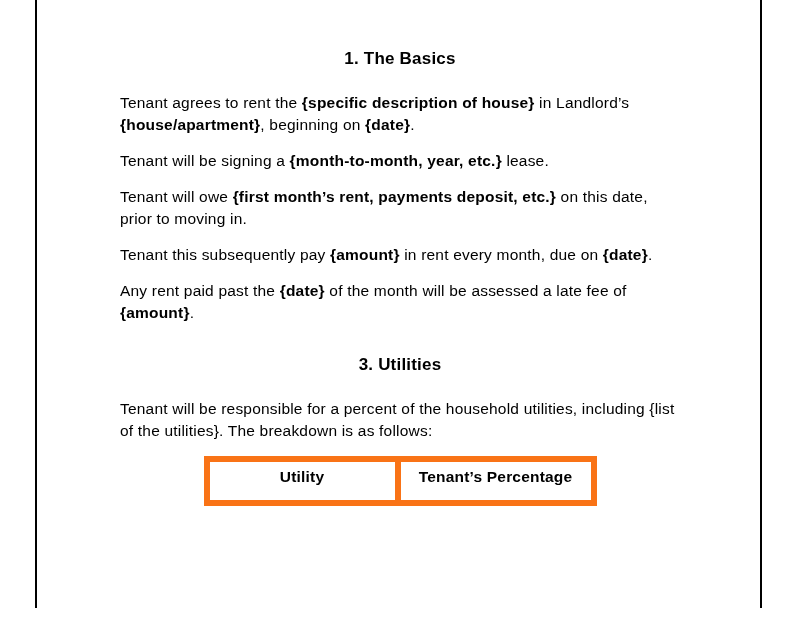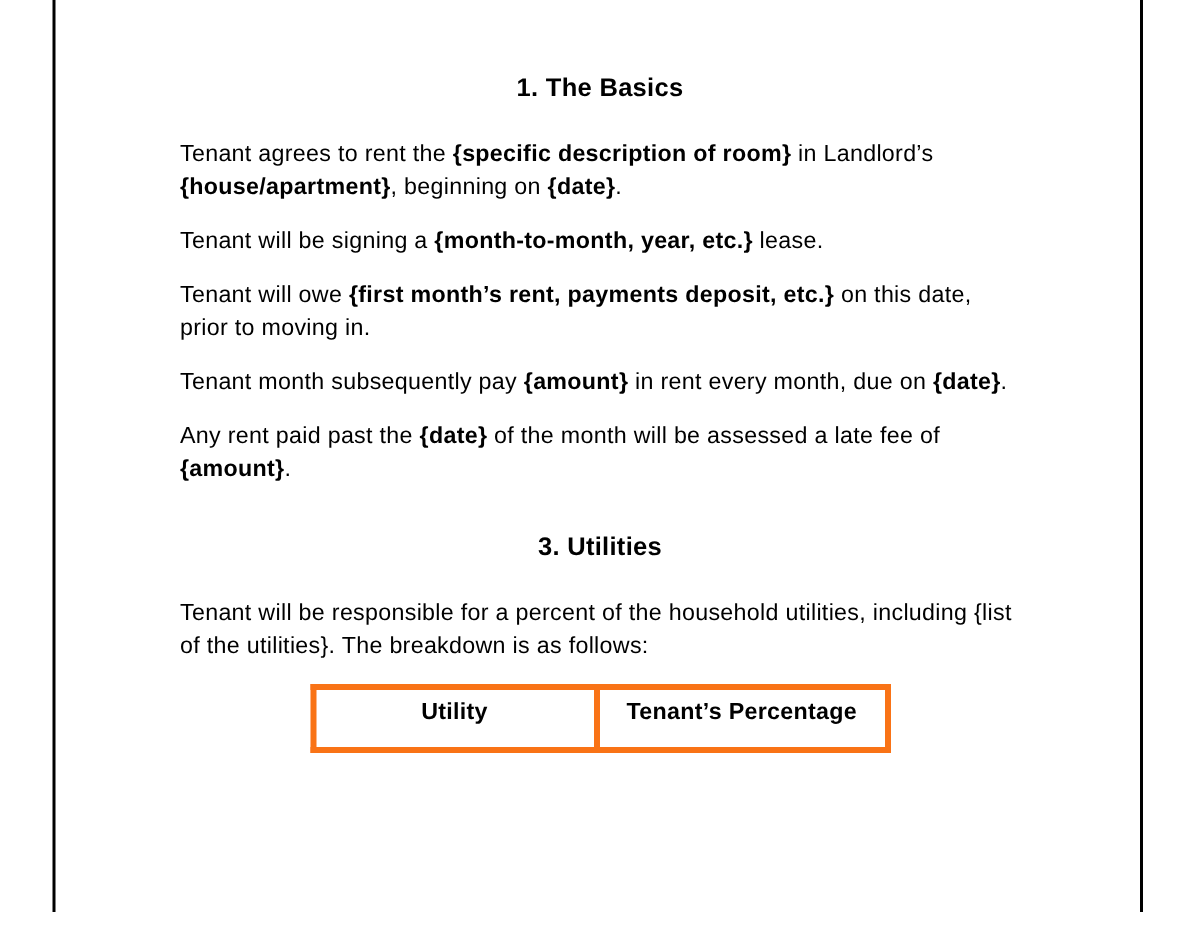--- a/index.html
+++ b/index.html
@@ -44,46 +44,46 @@
   }
   .b {
     font-weight: bold;
   }
   table.util-table {
     border-collapse: collapse;
     margin: 14px auto 0 auto;
     table-layout: fixed;
   }
   table.util-table td {
-    border: 4px solid #f97316;
+    border: 6px solid #f97316;
     font-weight: bold;
     font-size: 15.5px;
     text-align: center;
     padding: 4px 10px 12px 10px;
     letter-spacing: 0.2px;
   }
   td.col-utility   { width: 165px; }
   td.col-percent   { width: 170px; }
 </style>
 </head>
 <body>
 
 <div class="page">
   <div class="content">
 
     <h2 class="heading first">1. The Basics</h2>
 
-    <p class="para"><span>Tenant agrees to rent the </span><span class="b">{specific description of room}</span><span> in Landlord’s </span><span class="b">{house/apartment}</span><span>, beginning on </span><span class="b">{date}</span><span>.</span></p>
+    <p class="para"><span>Tenant agrees to rent the </span><span class="b">{specific description of house}</span><span> in Landlord’s </span><span class="b">{house/apartment}</span><span>, beginning on </span><span class="b">{date}</span><span>.</span></p>
 
     <p class="para"><span>Tenant will be signing a </span><span class="b">{month-to-month, year, etc.}</span><span> lease.</span></p>
 
     <p class="para"><span>Tenant will owe </span><span class="b">{first month’s rent, payments deposit, etc.}</span><span> on this date, prior to moving in.</span></p>
 
 
-    <p class="para"><span>Tenant month subsequently pay </span><span class="b">{amount}</span><span> in rent every month, due on </span><span class="b">{date}</span><span>.</span></p>
+    <p class="para"><span>Tenant this subsequently pay </span><span class="b">{amount}</span><span> in rent every month, due on </span><span class="b">{date}</span><span>.</span></p>
 
     <p class="para"><span>Any rent paid past the </span><span class="b">{date}</span><span> of the month will be assessed a late fee of </span><span class="b">{amount}</span><span>.</span></p>
 
 
     <h2 class="heading">3. Utilities</h2>
 
     <p class="para"><span>Tenant will be responsible for a percent of the household utilities, including {list of the utilities}. The breakdown is as follows:</span></p>
 
     <table class="util-table">
       <tbody>

